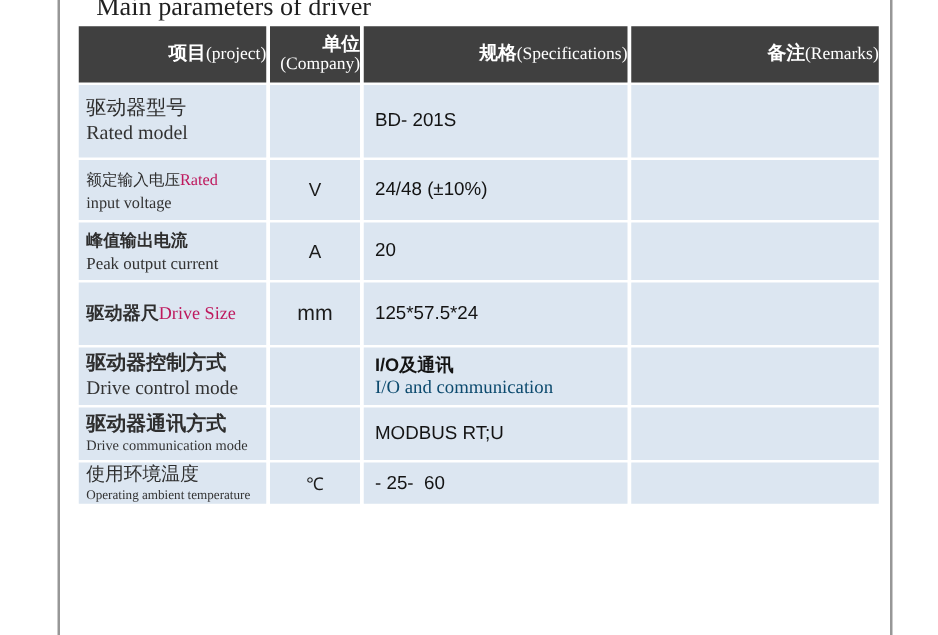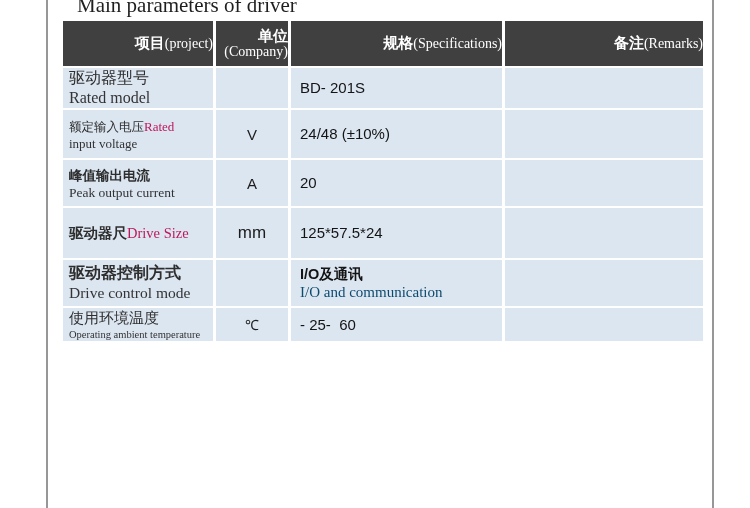--- a/index.html
+++ b/index.html
@@ -51,21 +51,21 @@
   td.proj { padding-left:6px; line-height:1.25; }
   td.unit { text-align:center; font-size:15px; font-weight:500; color:#1c1c1c; }
   td.spec { padding-left:9px; color:#141414; }
   td.remark { }
   .zh  { font-size:14px; font-weight:500; color:#2e2e2e; }
   .eni { font-family:"Liberation Serif", serif; color:#be185d; }
   .enb { display:block; font-family:"Liberation Serif", serif; color:#333; }
   .spec-main { font-size:15px; font-weight:500; white-space:pre; }
   .spec-sub  { display:block; font-family:"Liberation Serif", serif; font-size:15px; color:#0c4a6e; }
   
-  tr.r0 { height:40px; }  tr.r0 .zh { font-size:16px; }  tr.r0 .enb { font-size:16px; }
+  tr.r0 { height:58px; }  tr.r0 .zh { font-size:16px; }  tr.r0 .enb { font-size:16px; }
   tr.r1 { height:48px; }  tr.r1 .zh { font-size:12.5px; } tr.r1 .eni { font-size:13px; } tr.r1 .enb { font-size:13px; }
   tr.r2 { height:46px; }  tr.r2 .zh { font-size:13.5px; } tr.r2 .enb { font-size:13.5px; }
   tr.r3 { height:46px; }  tr.r3 .zh { font-size:13.5px; font-weight:700; } tr.r3 .enb { font-size:13.5px; }
   tr.r4 { height:50px; }  tr.r4 .zh { font-size:14.5px; font-weight:700; } tr.r4 .eni { font-size:14.5px; }
   tr.r4 td.unit { font-size:17px; }
   tr.r5 { height:46px; }  tr.r5 .zh { font-size:16px; font-weight:600; } tr.r5 .enb { font-size:15.5px; }
   tr.r5 .spec-main { font-size:14.5px; font-weight:600; }
   tr.r6 { height:42px; }  tr.r6 .zh { font-size:16px; font-weight:600; } tr.r6 .enb { font-size:11.5px; }
   tr.r7 { height:33px; }  tr.r7 .zh { font-size:15px; } tr.r7 .enb { font-size:10.5px; }
   tr.r7 td.unit { font-size:14px; }
@@ -119,20 +119,26 @@
         <td class="unit">mm</td>
         <td class="spec"><span class="spec-main">125*57.5*24</span><span class="spec-sub"></span></td>
         <td class="remark"></td>
       </tr>
       <tr class="r5">
         <td class="proj"><span class="zh">驱动器控制方式</span><span class="eni"></span><span class="enb">Drive control mode</span></td>
         <td class="unit"></td>
         <td class="spec"><span class="spec-main">I/O及通讯</span><span class="spec-sub">I/O and communication</span></td>
         <td class="remark"></td>
       </tr>
+      <tr class="r6">
+        <td class="proj"><span class="zh">驱动器通讯方式</span><span class="eni"></span><span class="enb">Drive communication mode</span></td>
+        <td class="unit"></td>
+        <td class="spec"><span class="spec-main">MODBUS RT;U</span><span class="spec-sub"></span></td>
+        <td class="remark"></td>
+      </tr>
       <tr class="r7">
         <td class="proj"><span class="zh">使用环境温度</span><span class="eni"></span><span class="enb">Operating ambient temperature</span></td>
         <td class="unit">℃</td>
         <td class="spec"><span class="spec-main">- 25-  60</span><span class="spec-sub"></span></td>
         <td class="remark"></td>
       </tr>
     </tbody>
   </table>
 </div>
 

